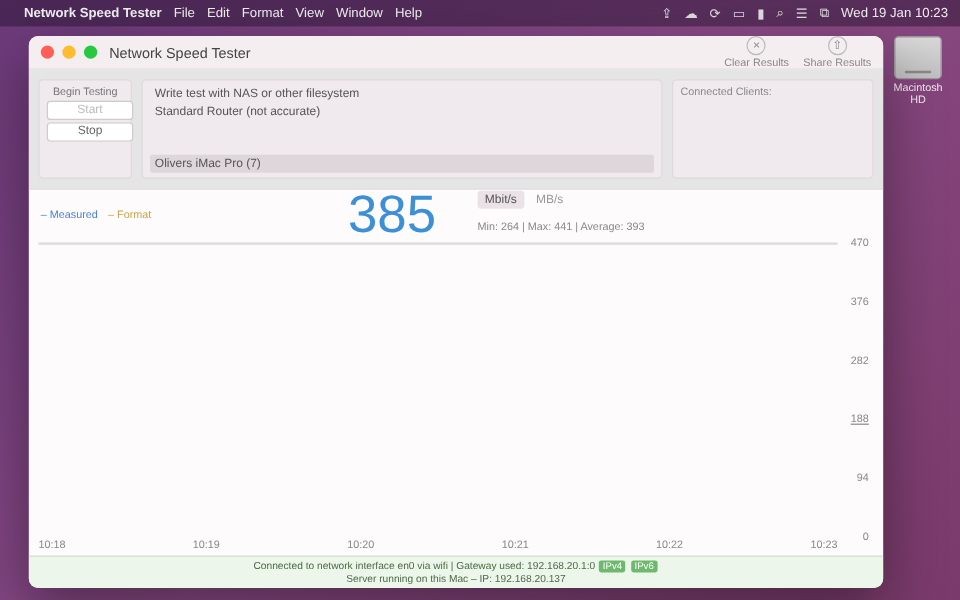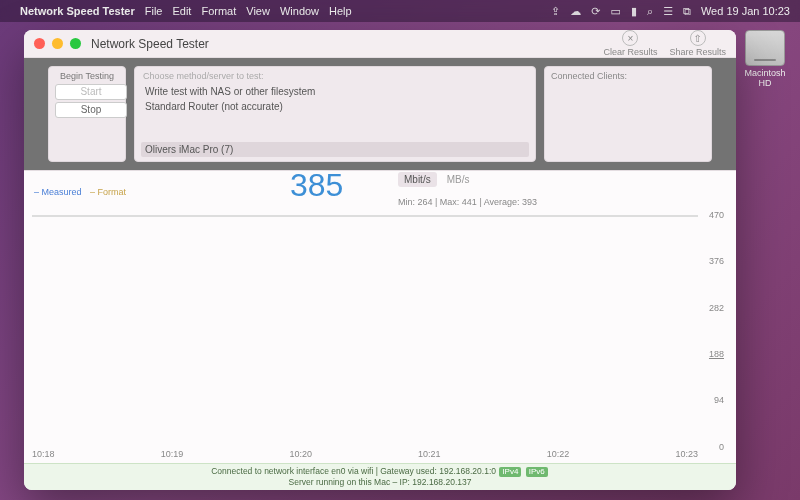--- a/index.html
+++ b/index.html
@@ -40,21 +40,21 @@
   }
   .traffic { display: flex; gap: 7px; margin-right: 10px; }
   .traffic span { width: 11px; height: 11px; border-radius: 50%; display:block; }
   .t-close{background:#ff5f57;} .t-min{background:#febc2e;} .t-max{background:#28c840;}
   .titlebar .title { font-size: 12px; font-weight:500; color:#444; }
   .titlebar .spacer{flex:1;}
   .tb-btn { display:flex; flex-direction:column; align-items:center; font-size:9px; color:#888; margin-left:12px;}
   .tb-btn .icn{width:16px;height:16px;border:1px solid #bbb;border-radius:50%;display:flex;align-items:center;justify-content:center;font-size:10px;margin-bottom:1px;}
   
   .toolbar {
-    display:flex; gap:8px; padding:8px 24px; background:#737373; border-bottom:1px solid #e4dde1;
+    display:flex; gap:8px; padding:8px 8px; background:#e5e5e5; border-bottom:1px solid #e4dde1;
   }
   .panel {
     background:#f0e9ed; border:1px solid #e0d8dd; border-radius:4px; padding:4px 6px;
   }
   .panel.left{width:78px; text-align:center;}
   .panel.left .lbl{font-size:9px;color:#777;margin-bottom:3px;}
   .mac-btn{
     display:block;width:72px;height:16px;line-height:14px;font-size:10px;
     background:#fff;border:1px solid #ccc;border-radius:3px;margin:2px auto;color:#666;
   }
@@ -63,21 +63,21 @@
   .panel.center .hint{font-size:9px;color:#aaa;padding:0 2px 3px;}
   .srv-item{font-size:10px;color:#555;padding:2px 4px;border-radius:2px;}
   .srv-item.sel{background:#dfd6db;margin-top:28px;}
   .panel.right{width:168px;}
   .panel.right .hint{font-size:9px;color:#888;}
   
   .bigrow{position:relative;height:44px;}
   .legend{position:absolute;left:10px;top:16px;font-size:9px;}
   .legend .m{color:#4a7fd6;margin-right:6px;}
   .legend .a{color:#c7a34a;}
-  .bignum{position:absolute;left:50%;transform:translateX(-90px);top:-4px;font-size:32px;font-weight:300;color:#3d8fd6;}
+  .bignum{position:absolute;left:50%;transform:translateX(-90px);top:-4px;font-size:44px;font-weight:300;color:#3d8fd6;}
   .units{position:absolute;left:50%;transform:translateX(18px);top:1px;display:flex;gap:4px;}
   .unit{font-size:10px;padding:2px 6px;color:#999;}
   .unit.active{background:#eae2e7;border-radius:3px;color:#555;}
   .stats{position:absolute;left:50%;transform:translateX(18px);top:26px;font-size:9px;color:#888;}
   
   .chart-wrap{flex:1;padding:0 8px 4px;display:flex;flex-direction:column;}
   .chart{flex:1;border:1px solid #ddd;background:#fff;position:relative;}
   .chart svg{position:absolute;inset:0;width:100%;height:100%;}
   .ytick{position:absolute;right:-26px;font-size:9px;color:#888;transform:translateY(-50%);}
   .chart-outer{position:relative;flex:1;margin-right:30px;}
@@ -136,21 +136,20 @@
     </div>
   </div>
 
   <div class="toolbar">
     <div class="panel left">
       <div class="lbl">Begin Testing</div>
       <button class="mac-btn disabled">Start</button>
       <button class="mac-btn">Stop</button>
     </div>
     <div class="panel center">
-      <div class="hint">Choose method/server to test:</div>
       <div id="server-list">
           <div class="srv-item">Write test with NAS or other filesystem</div>
           <div class="srv-item">Standard Router (not accurate)</div>
           <div class="srv-item sel">Olivers iMac Pro (7)</div>
         </div>
     </div>
     <div class="panel right">
       <div class="hint">Connected Clients:</div>
     </div>
   </div>

